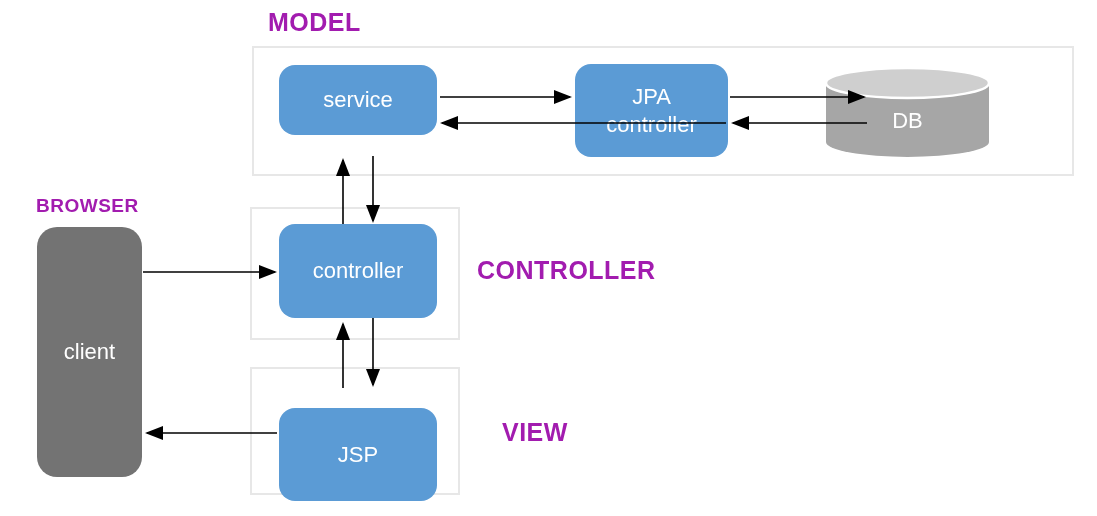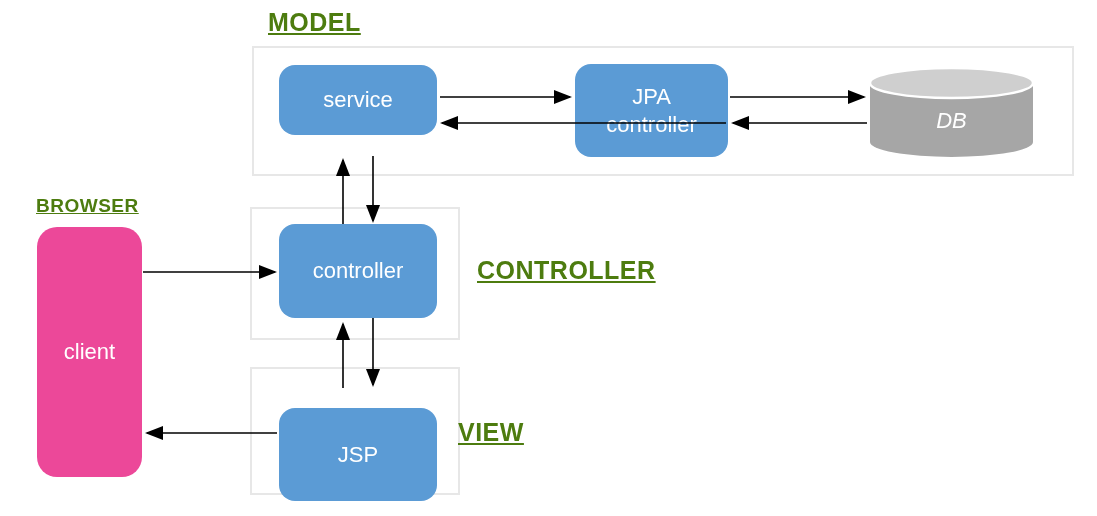--- a/index.html
+++ b/index.html
@@ -17,51 +17,50 @@
     background: transparent;
     box-sizing: border-box;
   }
   .model-container      { left: 252px; top: 46px;  width: 822px; height: 130px; }
   .controller-container { left: 250px; top: 207px; width: 210px; height: 133px; }
   .view-container       { left: 250px; top: 367px; width: 210px; height: 128px; }
 
   .section-label {
     position: absolute;
     font-weight: bold;
-    color: #4d7c0f;
+    color: #a21caf;
     font-size: 25px;
     letter-spacing: 0.5px;
     white-space: nowrap;
-    text-decoration: underline;
   }
   .model-label      { left: 268px; top: 8px; }
   .browser-label    { left: 36px;  top: 195px; font-size: 19px; }
   .controller-label { left: 477px; top: 256px; }
-  .view-label       { left: 458px; top: 418px; }
+  .view-label       { left: 502px; top: 418px; }
 
   .node {
     position: absolute;
     display: flex;
     align-items: center;
     justify-content: center;
     color: #ffffff;
     font-size: 22px;
     box-sizing: border-box;
     text-align: center;
   }
   .blue { background: #5b9bd5; border-radius: 16px; }
   .service-node    { left: 279px; top: 65px;  width: 158px; height: 70px; }
   .jpa-node        { left: 575px; top: 64px;  width: 153px; height: 93px; }
   .controller-node { left: 279px; top: 224px; width: 158px; height: 94px; }
   .jsp-node        { left: 279px; top: 408px; width: 158px; height: 93px; }
   .client-node     { left: 37px;  top: 227px; width: 105px; height: 250px;
-                     background: #ec4899; border-radius: 20px; }
+                     background: #737373; border-radius: 20px; }
   .node-label { max-width: 120px; line-height: 1.25; }
 
-  .db-node { left: 869px; top: 67px; width: 165px; height: 91px; position: absolute; font-style: italic; }
+  .db-node { left: 825px; top: 67px; width: 165px; height: 91px; position: absolute; }
   .db-node svg { display: block; }
   .db-label {
     position: absolute; left: 0; right: 0; top: 16px; bottom: 0;
     display: flex; align-items: center; justify-content: center;
     color: #ffffff; font-size: 22px;
   }
 
   .arrows {
     position: absolute; left: 0; top: 0;
     pointer-events: none;

